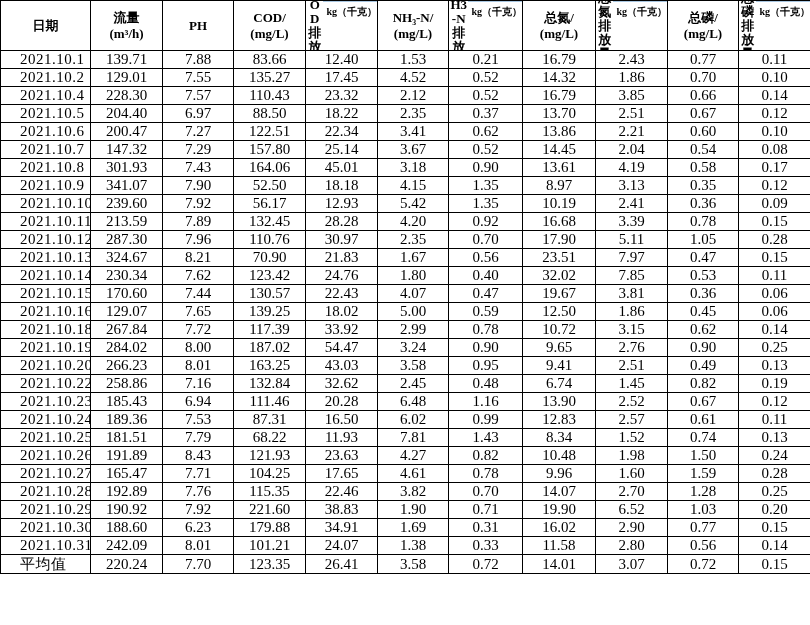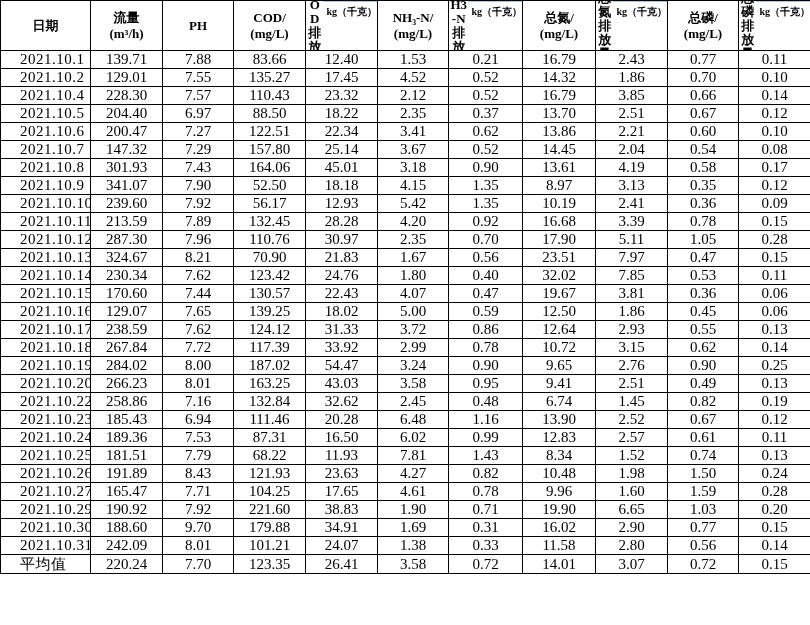--- a/index.html
+++ b/index.html
@@ -372,33 +372,20 @@
         <td class="num-cell">139.25</td>
         <td class="num-cell">18.02</td>
         <td class="num-cell">5.00</td>
         <td class="num-cell">0.59</td>
         <td class="num-cell">12.50</td>
         <td class="num-cell">1.86</td>
         <td class="num-cell">0.45</td>
         <td class="num-cell">0.06</td>
       </tr>
       <tr>
-        <td class="date-cell">2021.10.17</td>
-        <td class="num-cell">238.59</td>
-        <td class="num-cell">7.62</td>
-        <td class="num-cell">124.12</td>
-        <td class="num-cell">31.33</td>
-        <td class="num-cell">3.72</td>
-        <td class="num-cell">0.86</td>
-        <td class="num-cell">12.64</td>
-        <td class="num-cell">2.93</td>
-        <td class="num-cell">0.55</td>
-        <td class="num-cell">0.13</td>
-      </tr>
-      <tr>
         <td class="date-cell">2021.10.18</td>
         <td class="num-cell">267.84</td>
         <td class="num-cell">7.72</td>
         <td class="num-cell">117.39</td>
         <td class="num-cell">33.92</td>
         <td class="num-cell">2.99</td>
         <td class="num-cell">0.78</td>
         <td class="num-cell">10.72</td>
         <td class="num-cell">3.15</td>
         <td class="num-cell">0.62</td>
@@ -502,36 +489,49 @@
         <td class="num-cell">104.25</td>
         <td class="num-cell">17.65</td>
         <td class="num-cell">4.61</td>
         <td class="num-cell">0.78</td>
         <td class="num-cell">9.96</td>
         <td class="num-cell">1.60</td>
         <td class="num-cell">1.59</td>
         <td class="num-cell">0.28</td>
       </tr>
       <tr>
+        <td class="date-cell">2021.10.28</td>
+        <td class="num-cell">192.89</td>
+        <td class="num-cell">7.76</td>
+        <td class="num-cell">115.35</td>
+        <td class="num-cell">22.46</td>
+        <td class="num-cell">3.82</td>
+        <td class="num-cell">0.70</td>
+        <td class="num-cell">14.07</td>
+        <td class="num-cell">2.70</td>
+        <td class="num-cell">1.28</td>
+        <td class="num-cell">0.25</td>
+      </tr>
+      <tr>
         <td class="date-cell">2021.10.29</td>
         <td class="num-cell">190.92</td>
         <td class="num-cell">7.92</td>
         <td class="num-cell">221.60</td>
         <td class="num-cell">38.83</td>
         <td class="num-cell">1.90</td>
         <td class="num-cell">0.71</td>
         <td class="num-cell">19.90</td>
-        <td class="num-cell">6.65</td>
+        <td class="num-cell">6.52</td>
         <td class="num-cell">1.03</td>
         <td class="num-cell">0.20</td>
       </tr>
       <tr>
         <td class="date-cell">2021.10.30</td>
         <td class="num-cell">188.60</td>
-        <td class="num-cell">9.70</td>
+        <td class="num-cell">6.23</td>
         <td class="num-cell">179.88</td>
         <td class="num-cell">34.91</td>
         <td class="num-cell">1.69</td>
         <td class="num-cell">0.31</td>
         <td class="num-cell">16.02</td>
         <td class="num-cell">2.90</td>
         <td class="num-cell">0.77</td>
         <td class="num-cell">0.15</td>
       </tr>
       <tr>

